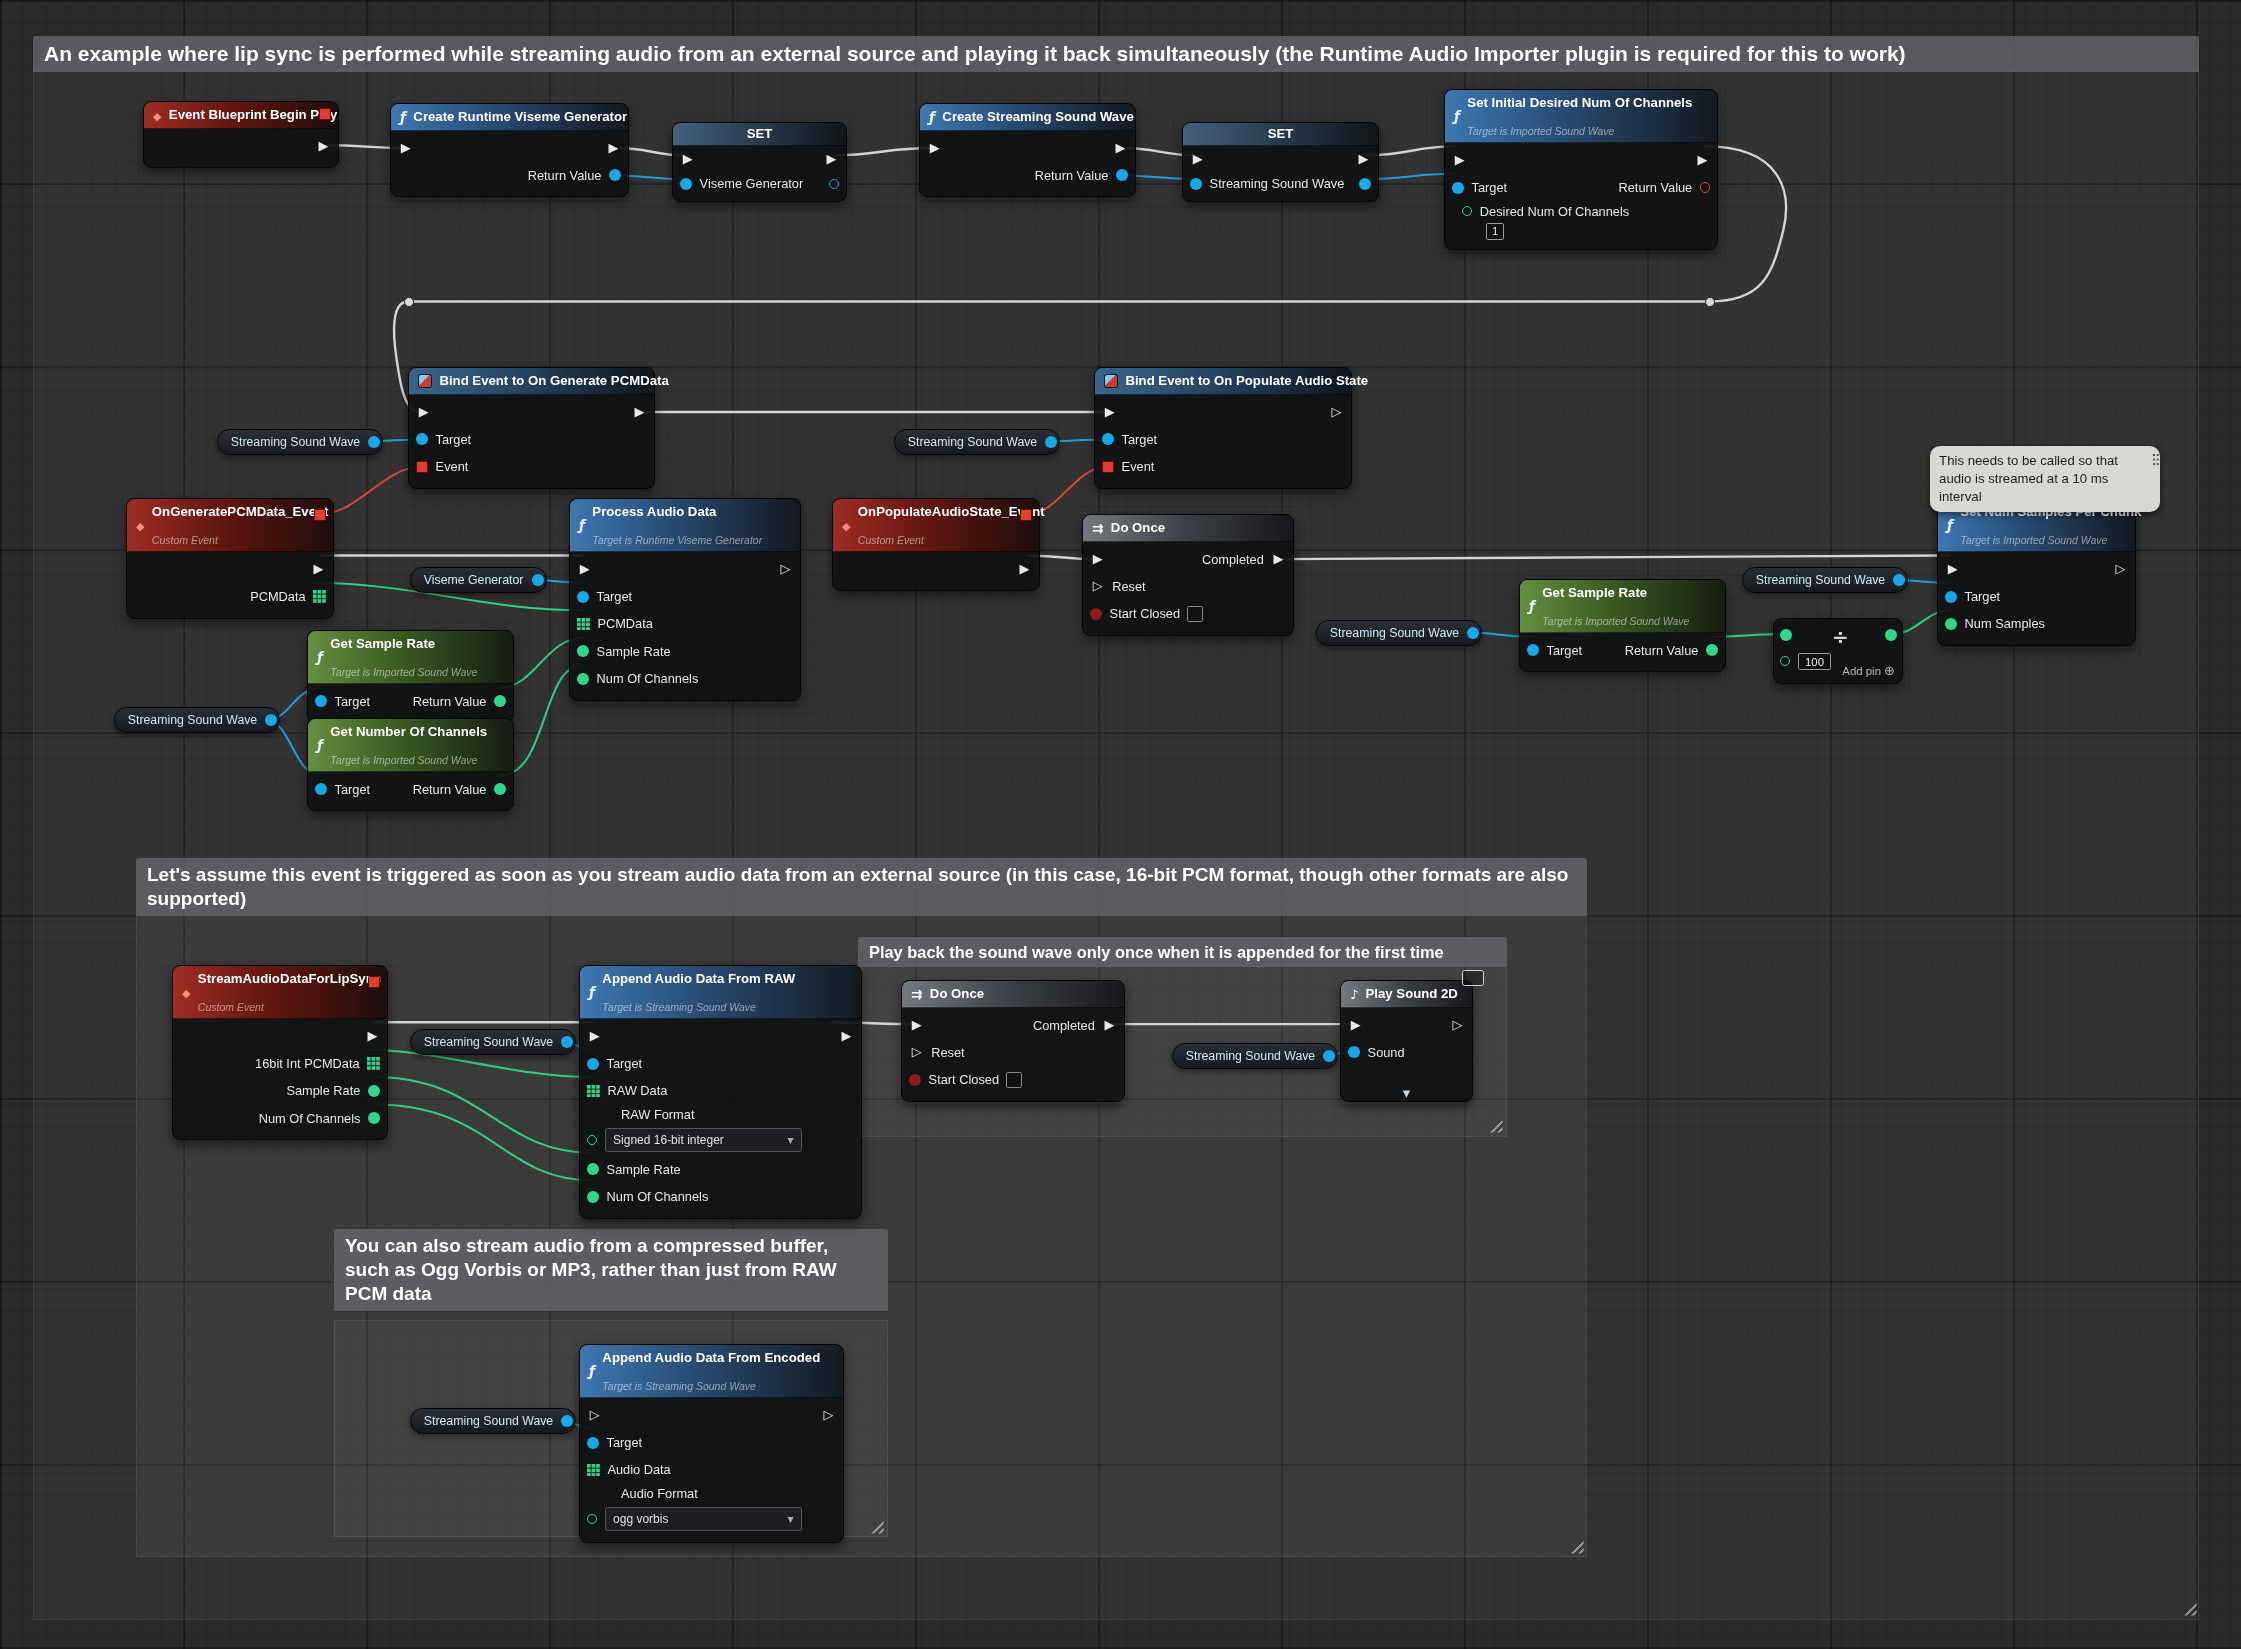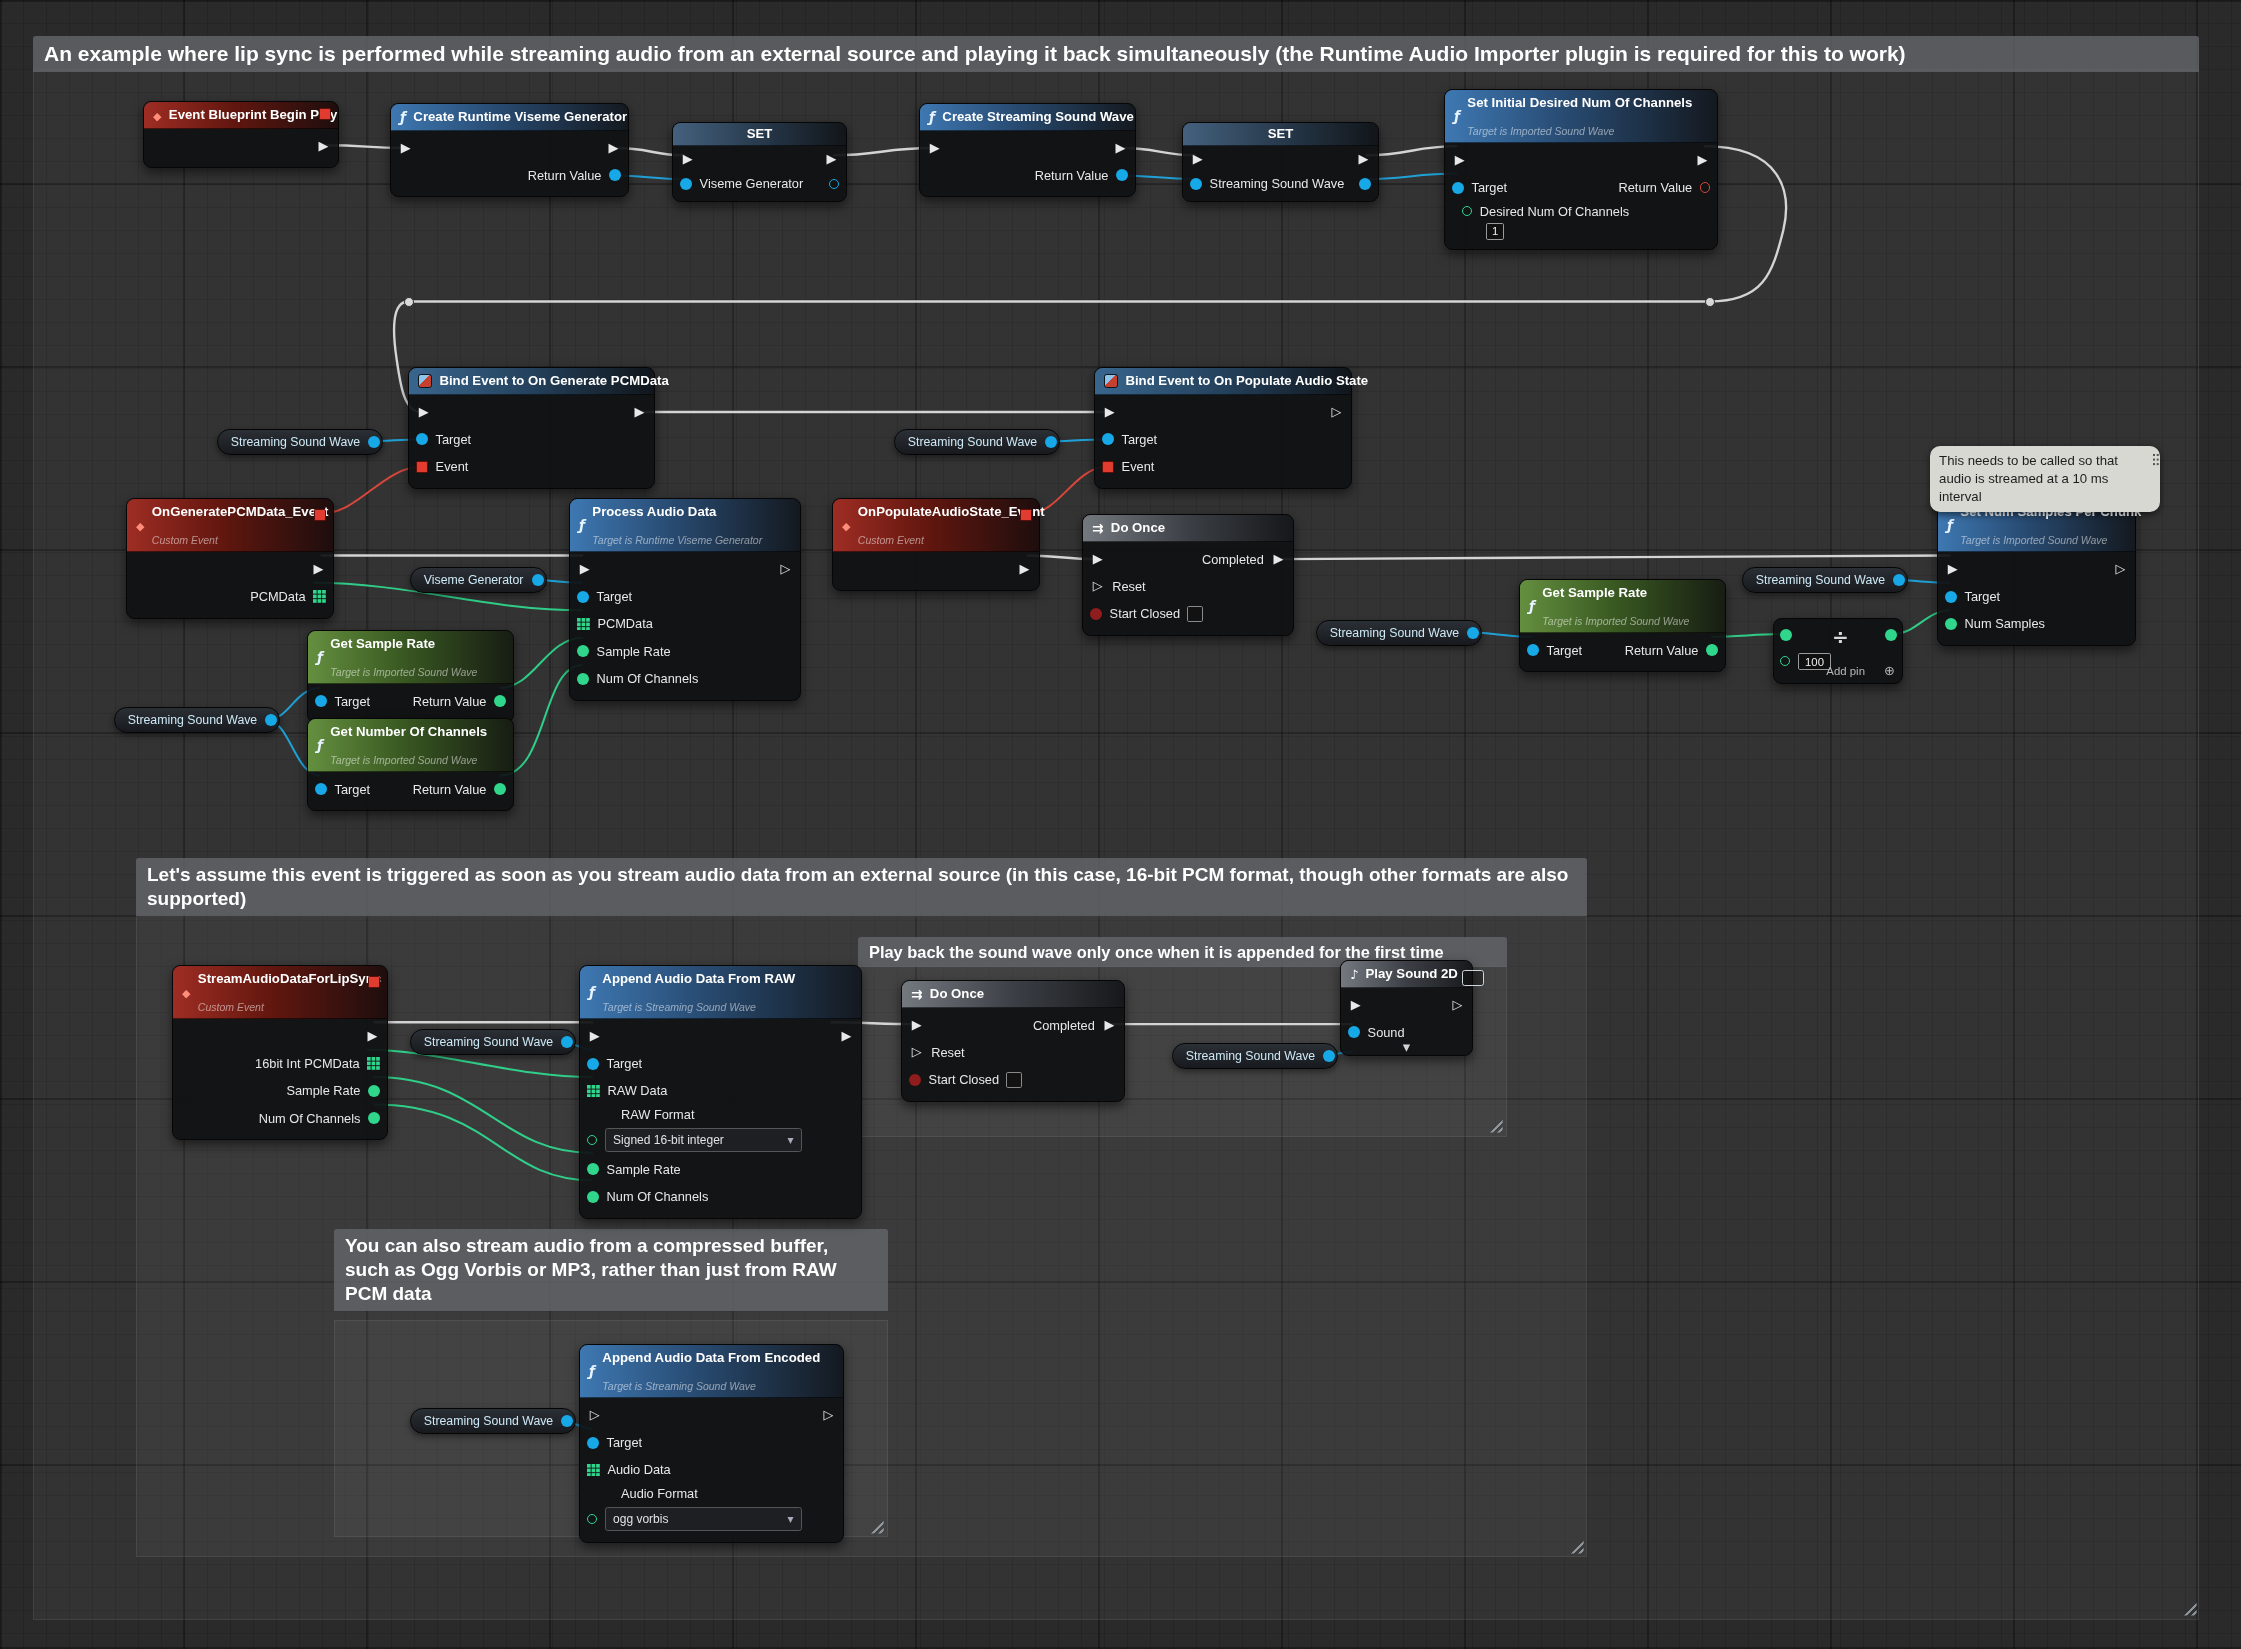--- a/index.html
+++ b/index.html
@@ -58,21 +58,21 @@
   
   .pill{position:absolute;height:25.6px;border-radius:12.8px;border:0.9px solid #050505;background:linear-gradient(#2b3036,#17191d);display:flex;align-items:center;gap:8.2px;padding:0 8.2px 0 12.8px;box-shadow:0 2.7px 6.4px rgba(0,0,0,.45);box-sizing:border-box;}
   .ptxt{font-size:12.3px;color:#cde8f6;white-space:nowrap;}
   .pill .dot{margin-left:auto;}
   .reroute{position:absolute;width:8.2px;height:8.2px;border-radius:50%;background:#d9d9d9;border:0.9px solid #333;}
   
   .note{position:absolute;background:#d8d8d2;color:#1d1d1d;font-size:13.2px;line-height:1.35;padding:6.4px 24px 6.4px 9.1px;border-radius:10px;box-shadow:0 2.7px 7.3px rgba(0,0,0,.55);box-sizing:border-box;}
   .grip{position:absolute;right:5.5px;top:8.2px;width:1.8px;height:1.8px;background:#555;box-shadow:0 4.6px #555,0 9.1px #555,3.7px 0 #555,3.7px 4.6px #555,3.7px 9.1px #555;}
   
   .divop{position:absolute;font-family:"DejaVu Sans",sans-serif;font-size:20px;font-weight:bold;color:#d8d8d8;line-height:1;}
-  .addpin{position:absolute;display:flex;align-items:center;gap:19px;font-size:11.4px;color:#b8b8b8;}
+  .addpin{position:absolute;display:flex;align-items:center;gap:3px;font-size:11.4px;color:#b8b8b8;}
   .plus::before{content:"⊕";font-family:"DejaVu Sans",sans-serif;font-size:12.8px;color:#b8b8b8;}
   .scricon{position:absolute;width:20px;height:13.7px;border:1.8px solid #cdd6dd;border-radius:2.7px;background:rgba(10,10,10,.4);}
   svg.wires{position:absolute;left:0;top:0;}
 </style>
 </head>
 <body>
 
 <div id="graph">
 
   <div class="cbody" style="left:33px;top:69px;width:2166px;height:1551px"></div>
@@ -666,21 +666,21 @@
           <span class="plabel">Reset</span>
         </div>
       <div class="prow">
           <span class="dot bool"></span>
           <span class="plabel">Start Closed</span>
           <span class="cb"></span>
         </div>
     </div>
   </div>
 
-  <div class="node" style="left:1340px;top:960px;width:133px;padding-bottom:2px">
+  <div class="node" style="left:1340px;top:980px;width:133px;padding-bottom:28px">
     <div class="hdr gyh">
       <span class="plic"></span>
       <div class="t1">Play Sound 2D</div>
     </div>
     <div class="rows">
       <div class="prow">
           <span class="xp"></span>
           <span class="sp"></span>
           <span class="xp h"></span>
         </div>

